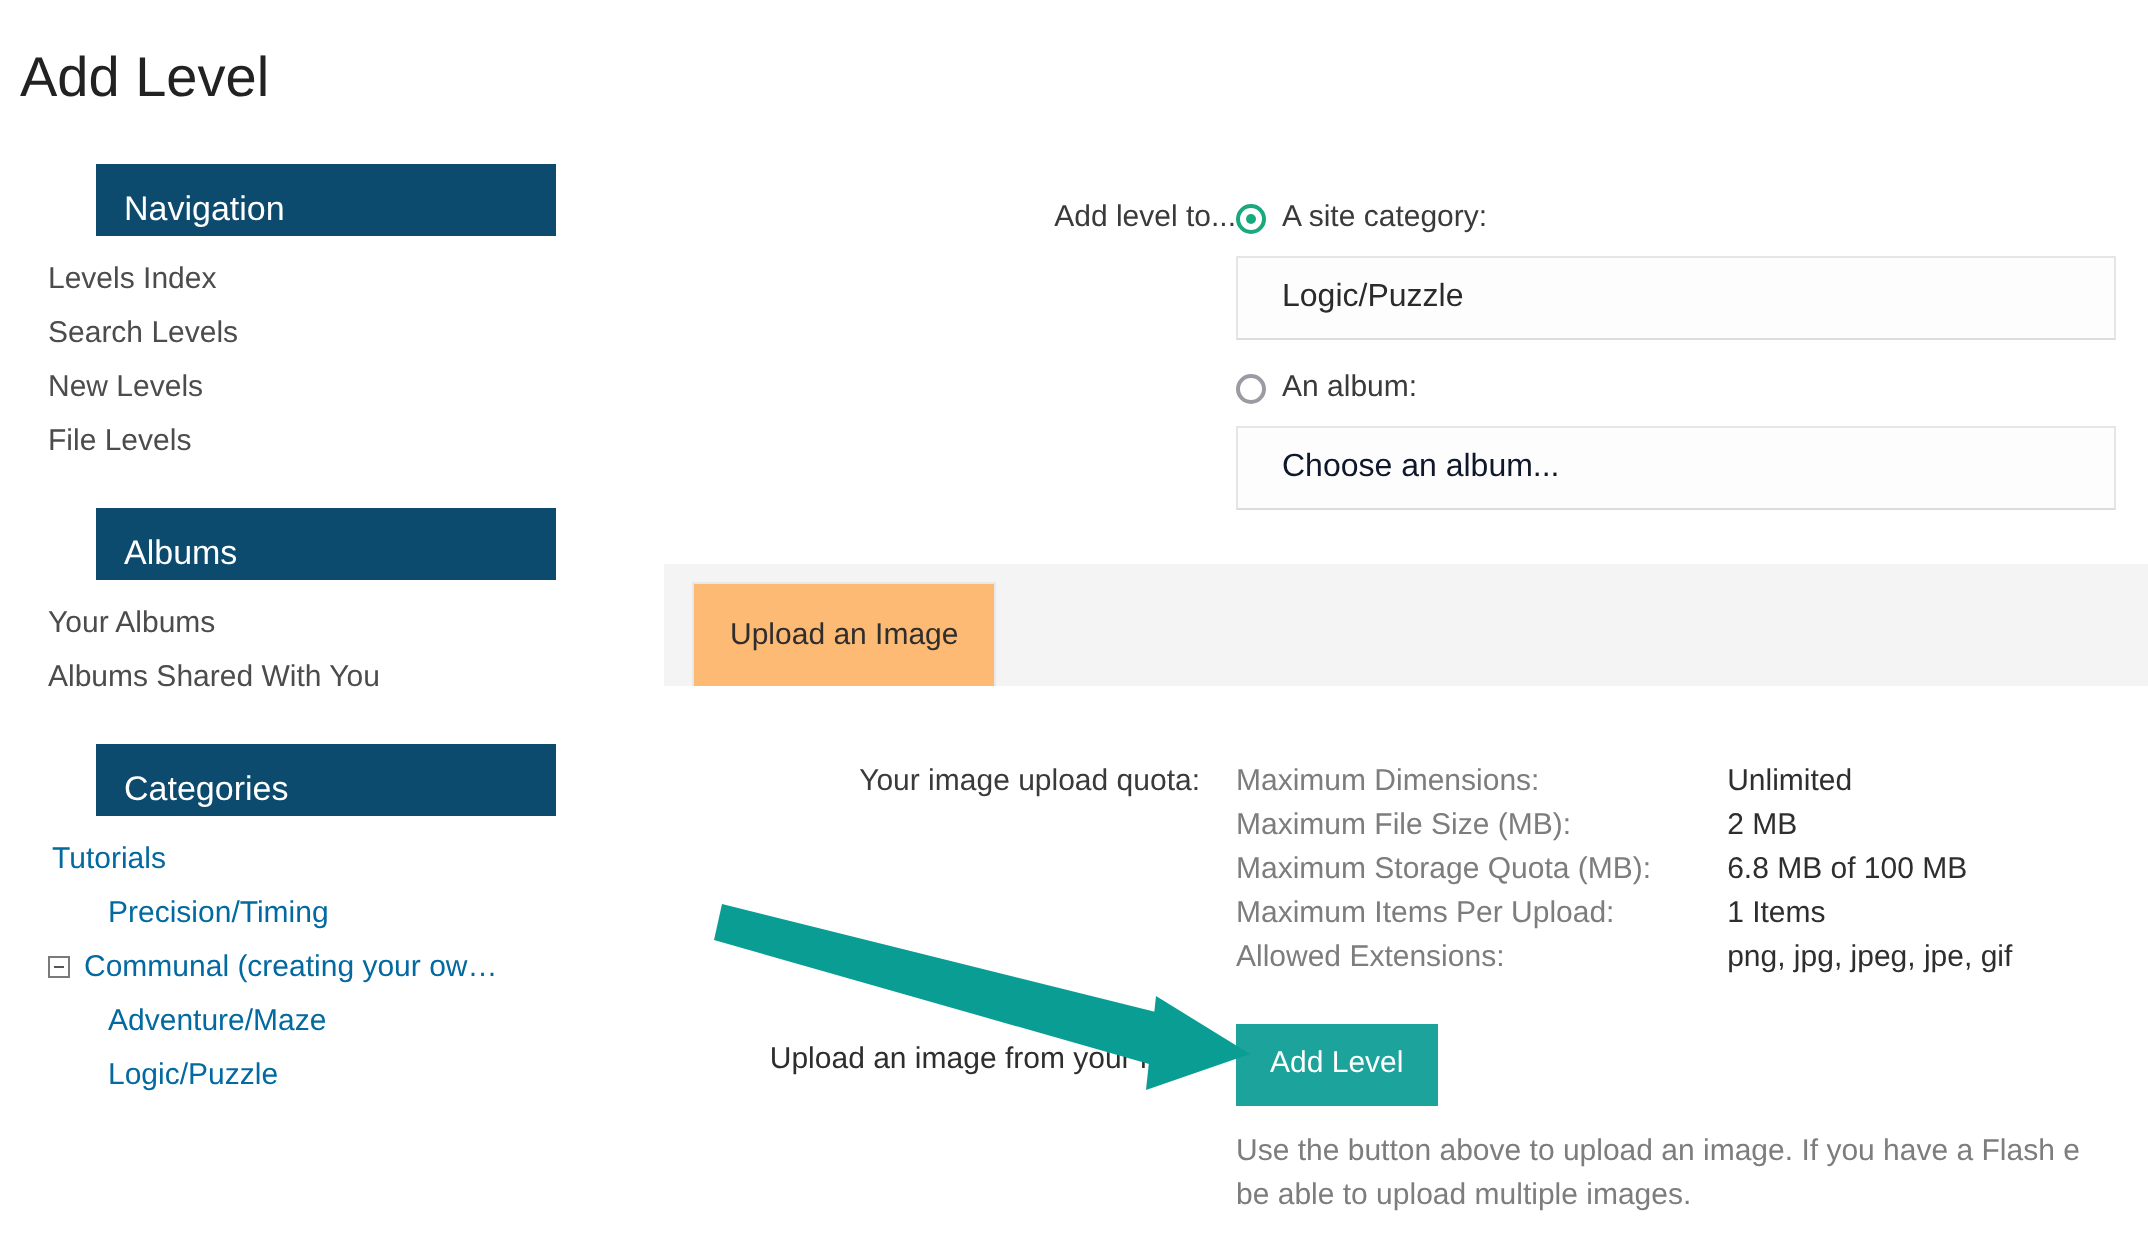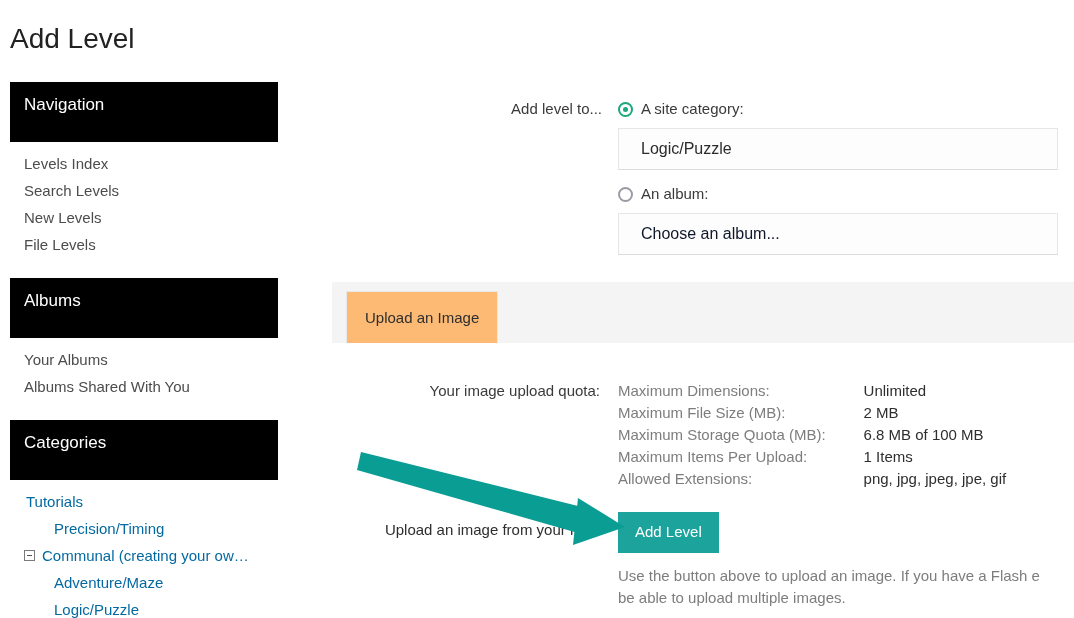--- a/index.html
+++ b/index.html
@@ -33,27 +33,28 @@
 
   
   .sidebar {
     position: absolute;
     left: 10px;
     top: 82px;
     width: 268px;
   }
   .panel { margin-bottom: 20px; }
   .panel-header {
-    background: #000000;
+    background: #0c4a6e;
     color: #ffffff;
     font-size: 17px;
     font-weight: 400;
     padding: 10px 14px 11px 14px;
     line-height: 26px;
-    height: 60px;
+    height: 36px;
+    margin-left: 38px;
   }
   .panel-body { padding: 8px 0 0 0; }
   .nav-link {
     display: block;
     font-size: 15px;
     color: #4c4c4c;
     line-height: 27px;
     padding: 0 0 0 14px;
     text-decoration: none;
     cursor: pointer;
@@ -103,21 +104,20 @@
 
   
   .form-row {
     position: absolute;
     display: flex;
     align-items: flex-start;
   }
   .form-label {
     width: 318px;
     text-align: right;
-    padding-right: 16px;
     font-size: 15px;
     color: #3a3a3a;
     line-height: 22px;
   }
   .form-control-col { flex: 1 1 auto; }
 
   .radio-line {
     display: flex;
     align-items: center;
     height: 22px;

